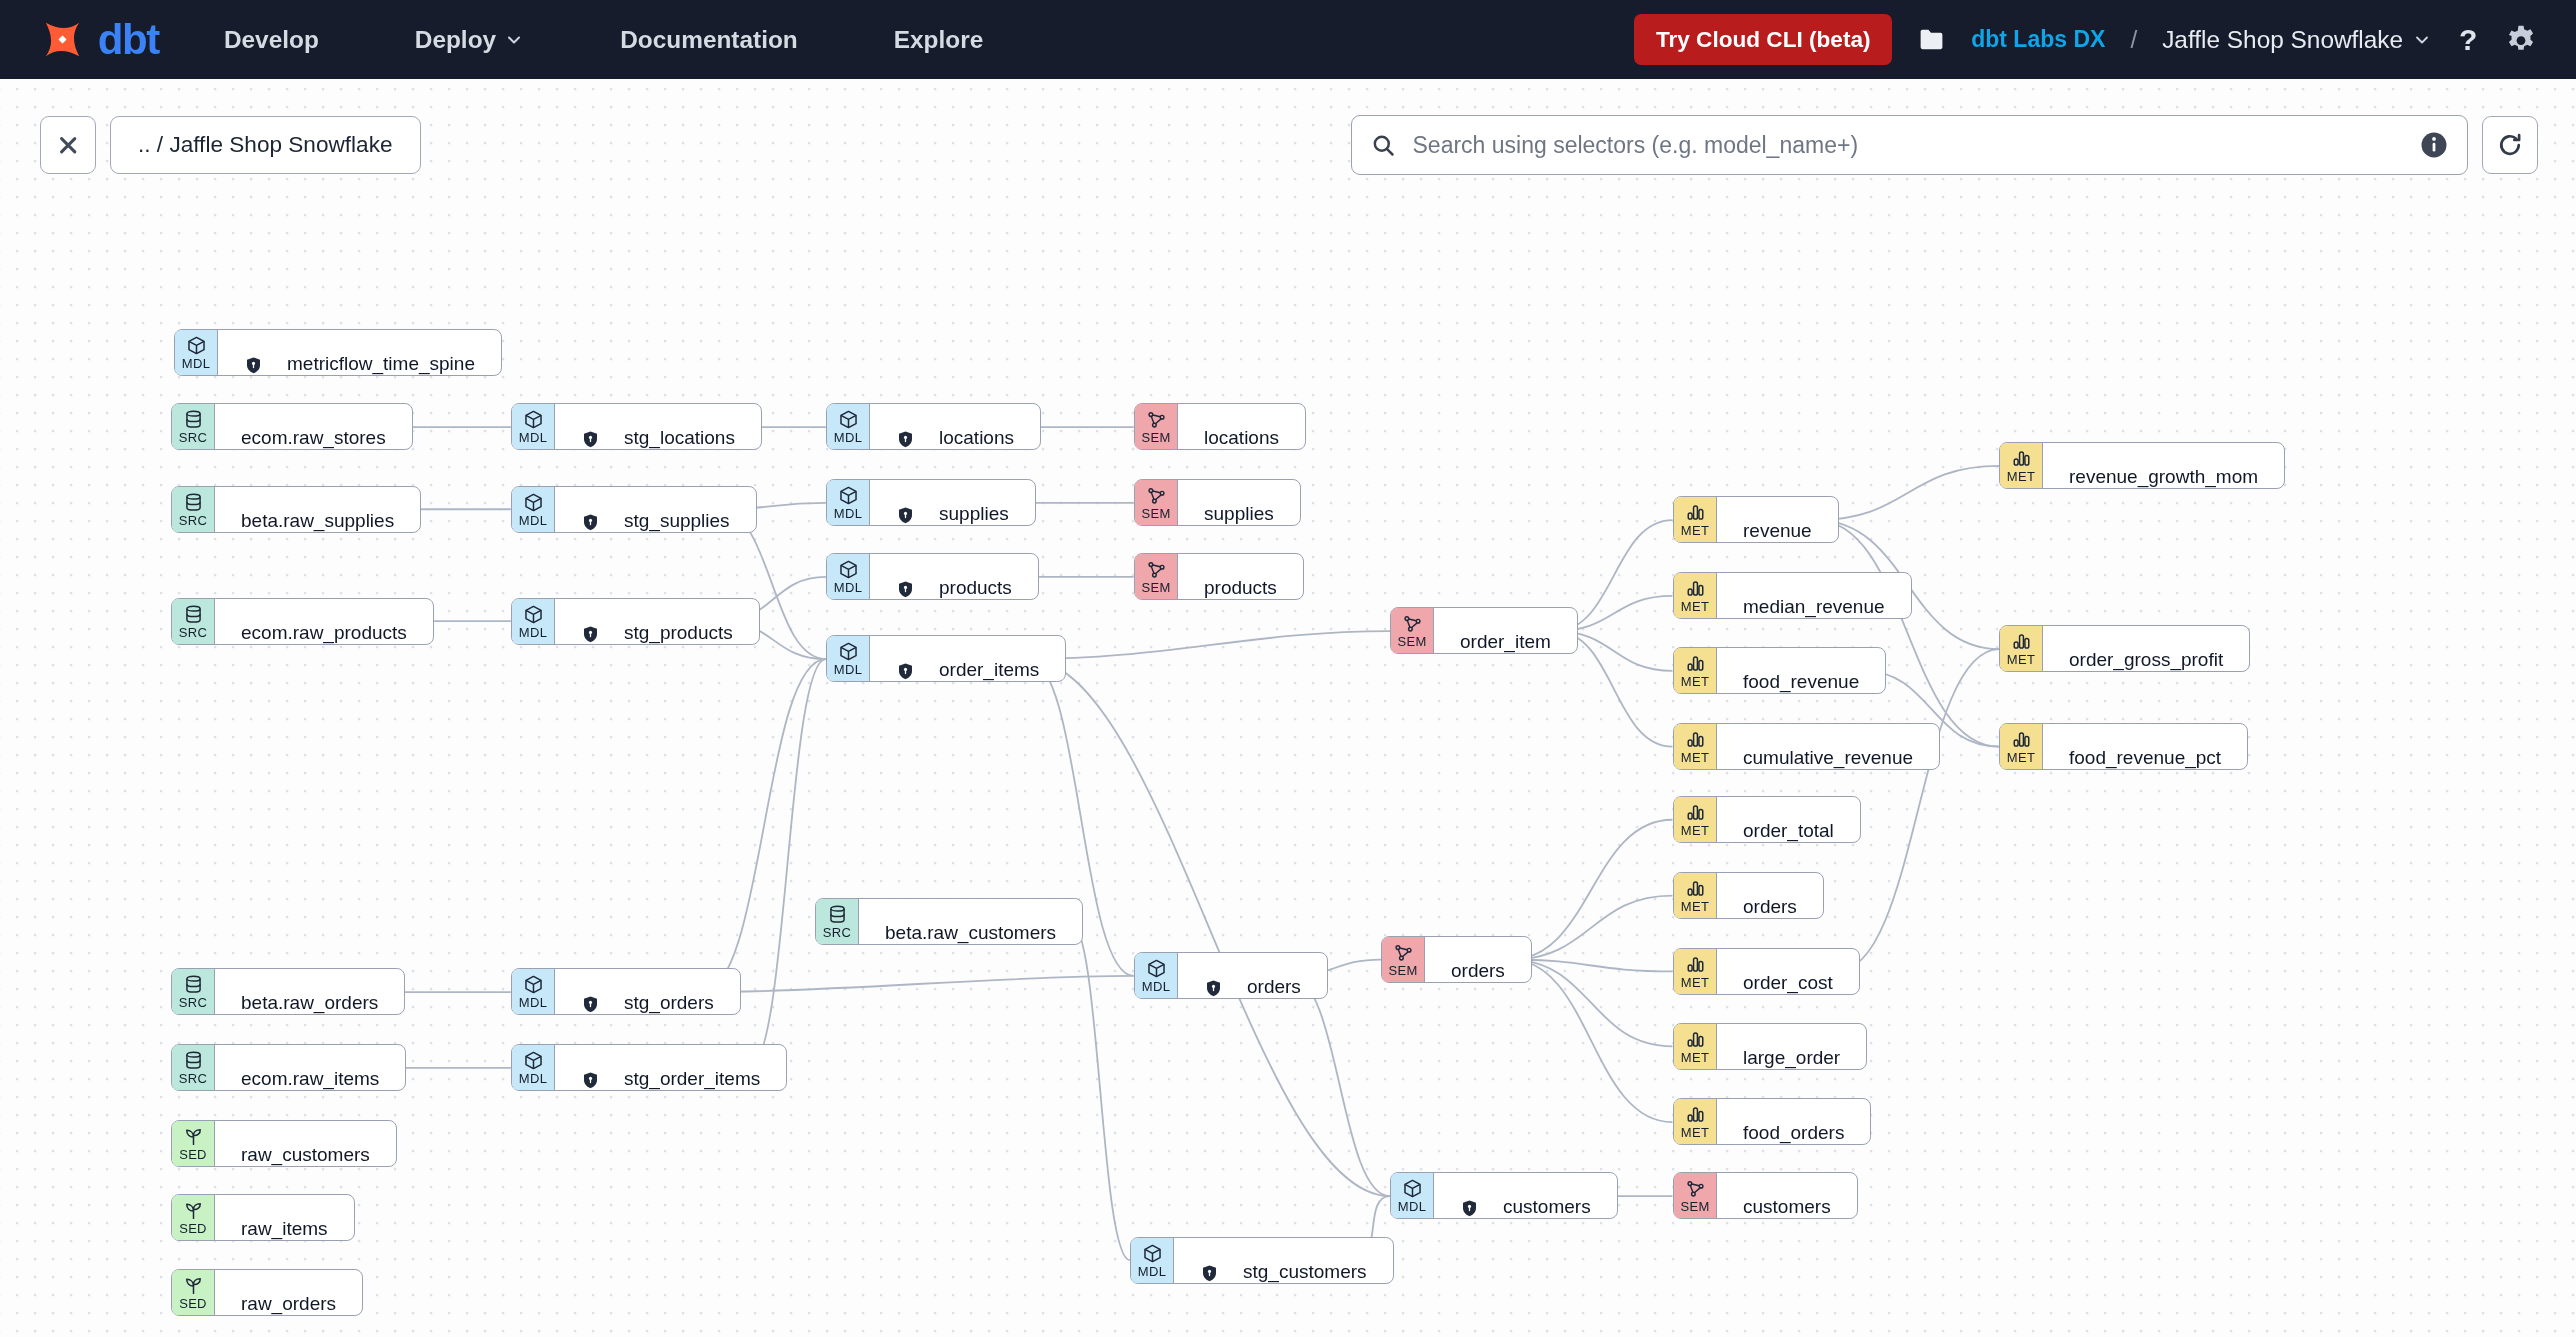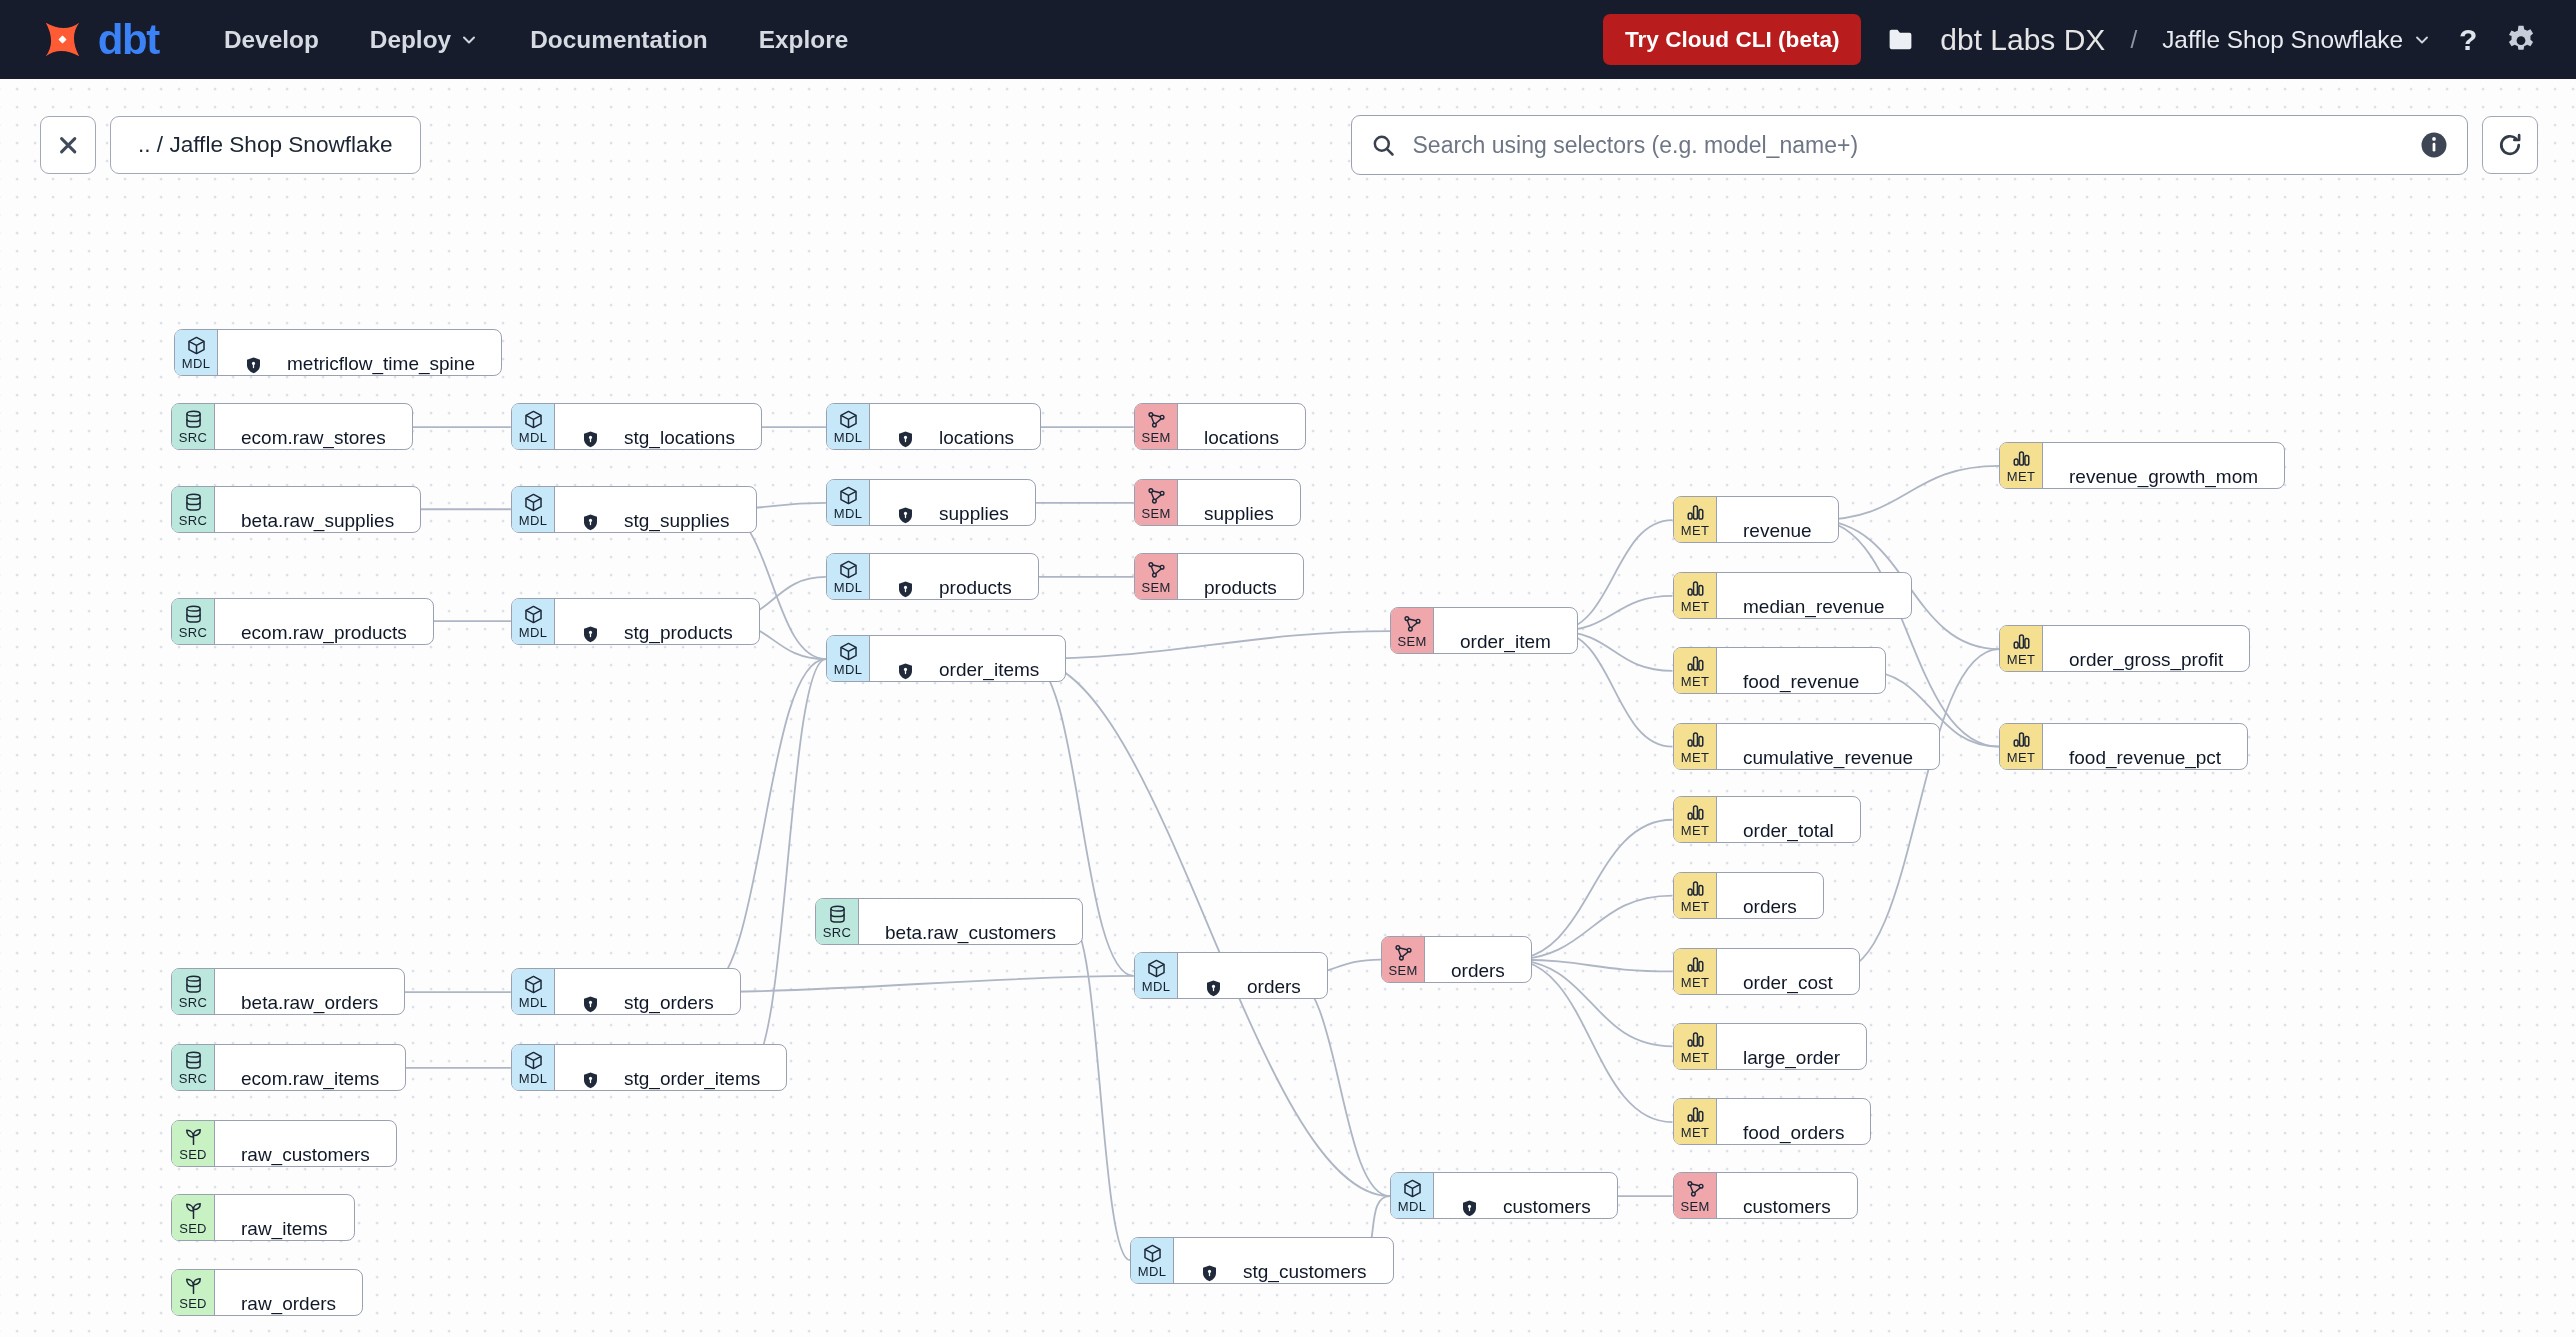--- a/index.html
+++ b/index.html
@@ -21,29 +21,29 @@
   .nlabel{display:flex;align-items:flex-end;gap:24px;padding:0 26px;font-size:19px;color:#101828;}
   .shield{display:flex;align-items:center;}
   .shield svg{width:19px;height:19px;display:block;}
 
   
   .navbar{position:relative;z-index:6;height:79px;background:#161c2b;display:flex;
     align-items:center;padding:0 38px;box-sizing:border-box;}
   .brand{display:flex;align-items:center;gap:10.8px;}
   .brand svg{width:49px;height:49px;display:block;}
   .brand .brand-text{color:#3b82f6;font-size:42px;font-weight:700;letter-spacing:-1.4px;}
-  .menu{display:flex;gap:51px;margin-left:65px;align-items:center;}
+  .menu{display:flex;gap:96px;margin-left:65px;align-items:center;}
   .menu a{color:#d6dae2;font-size:24.4px;font-weight:600;text-decoration:none;display:flex;
     align-items:center;gap:8.1px;cursor:pointer;}
   .chev{width:20px;height:20px;display:inline-block;}
   .nav-right{margin-left:auto;display:flex;align-items:center;gap:25px;}
   .cta{background:#b91c1c;color:#fff;font-size:22.6px;font-weight:600;border:none;
     border-radius:7.2px;padding:12.6px 21.7px;cursor:pointer;font-family:inherit;}
   .folder{width:29px;height:29px;display:block;}
-  .account{color:#e5e5e5;font-size:30px;font-weight:400;cursor:pointer;}
+  .account{color:#0ea5e9;font-size:23px;font-weight:700;cursor:pointer;}
   .slash{color:#8d95a6;font-size:24.4px;}
   .project{color:#e8ebf1;font-size:24.4px;display:flex;align-items:center;gap:9px;cursor:pointer;}
   .help{color:#dfe4ec;font-size:30px;font-weight:700;cursor:pointer;padding:0 1.8px;}
   .gear-btn{cursor:pointer;display:flex;}
   .gear-btn svg{width:34px;height:34px;}
 
   
   .tool{position:absolute;z-index:5;background:#fff;border:1.5px solid #a2a9b6;
     border-radius:9px;box-sizing:border-box;display:flex;align-items:center;}
   .btn-close{left:40px;top:116px;width:56px;height:58px;justify-content:center;cursor:pointer;}

